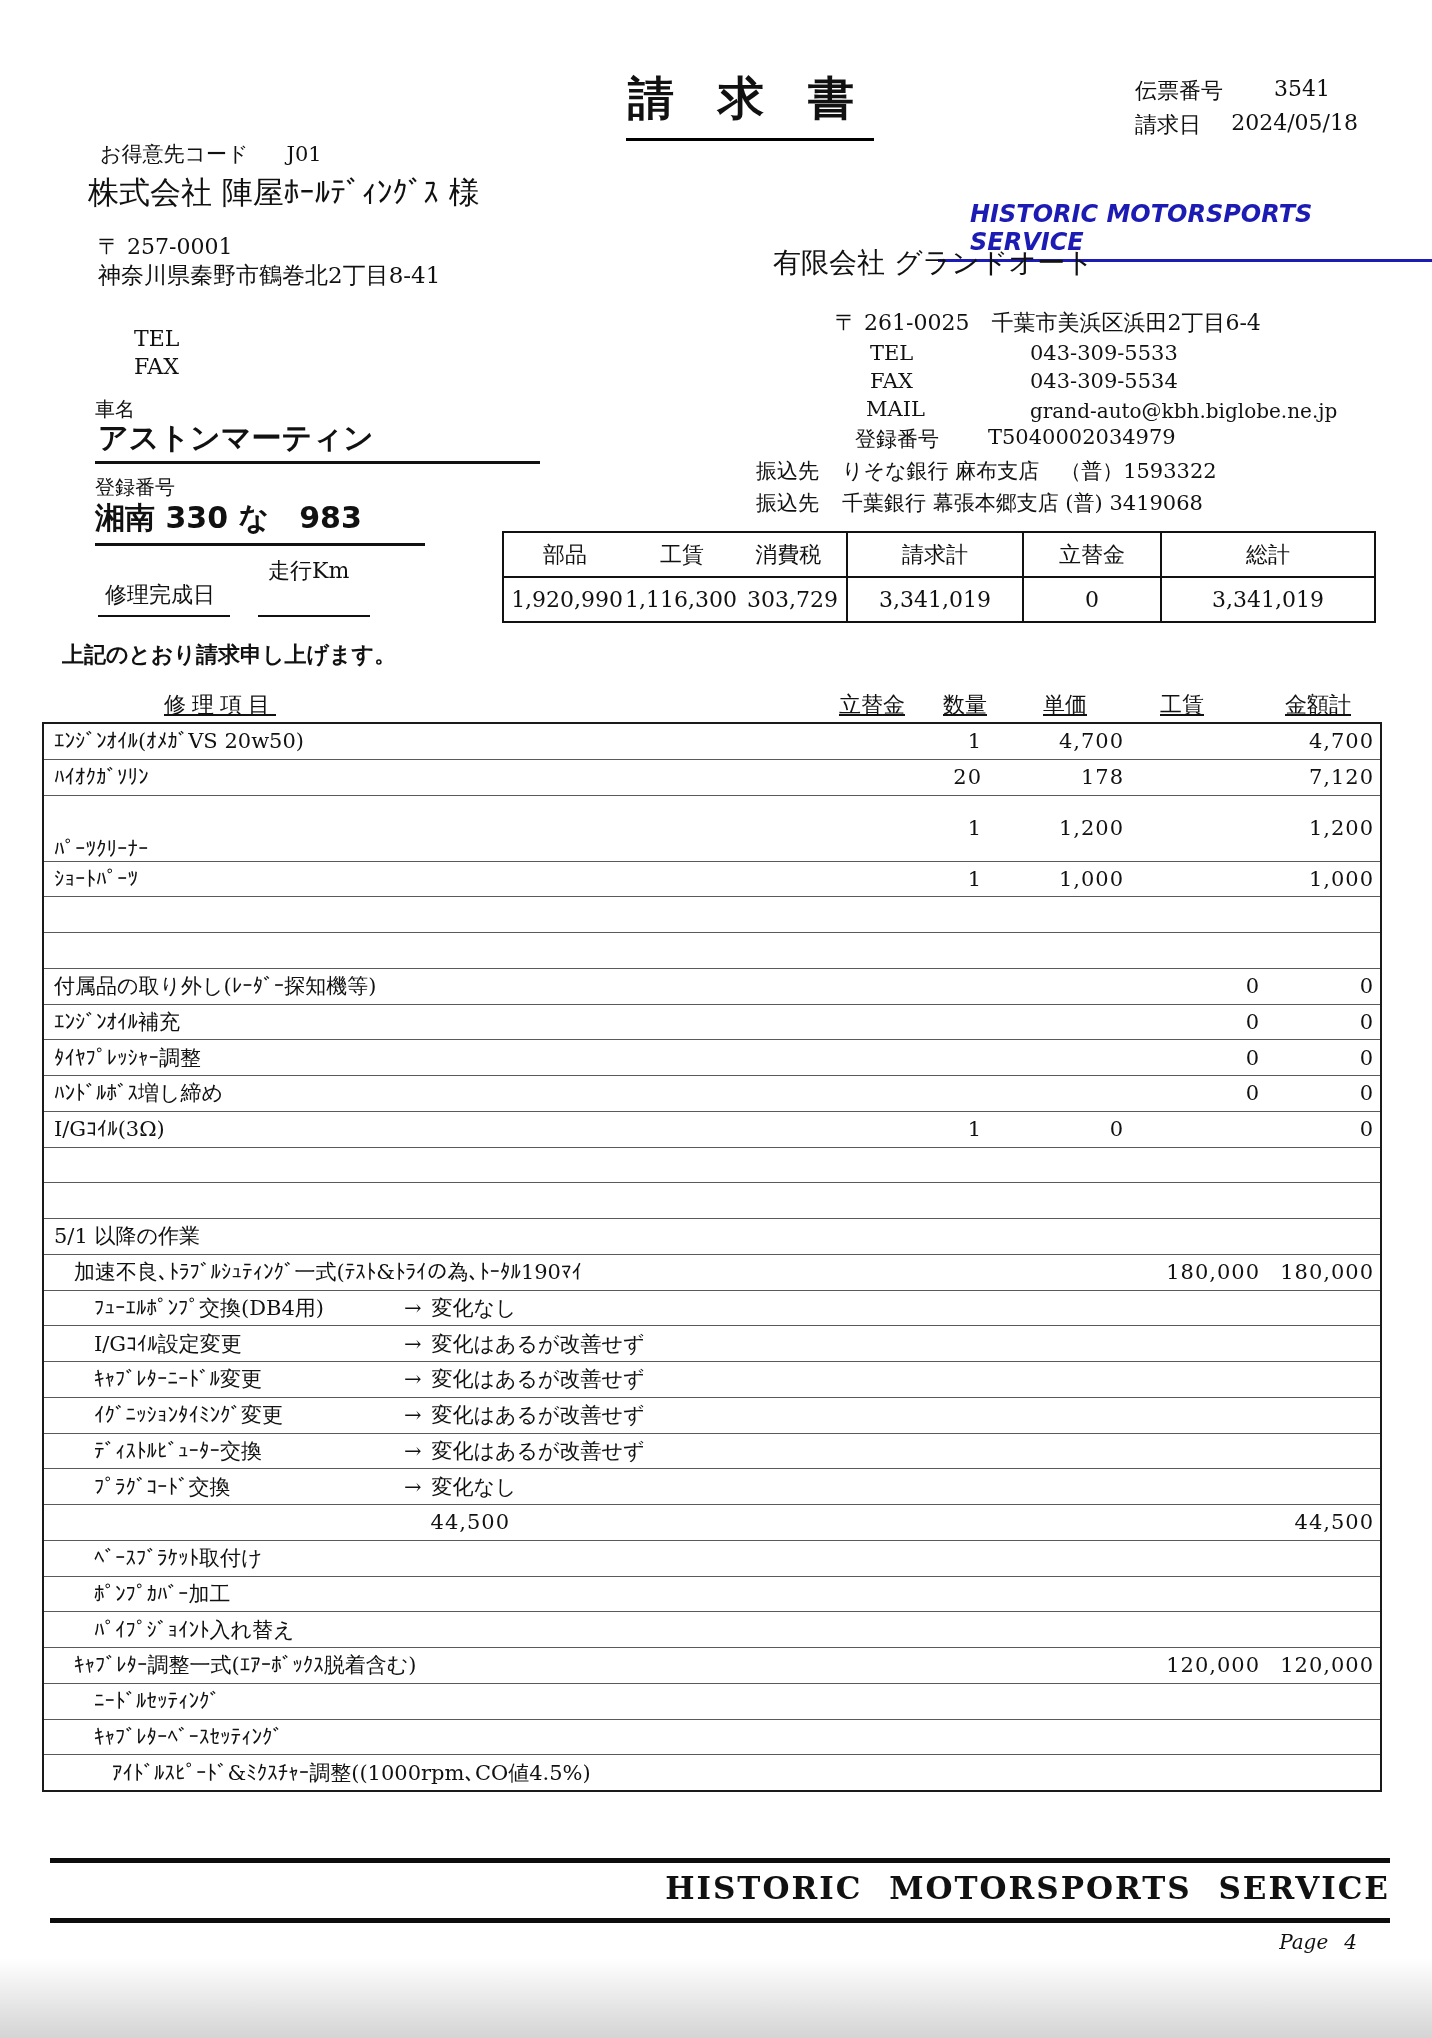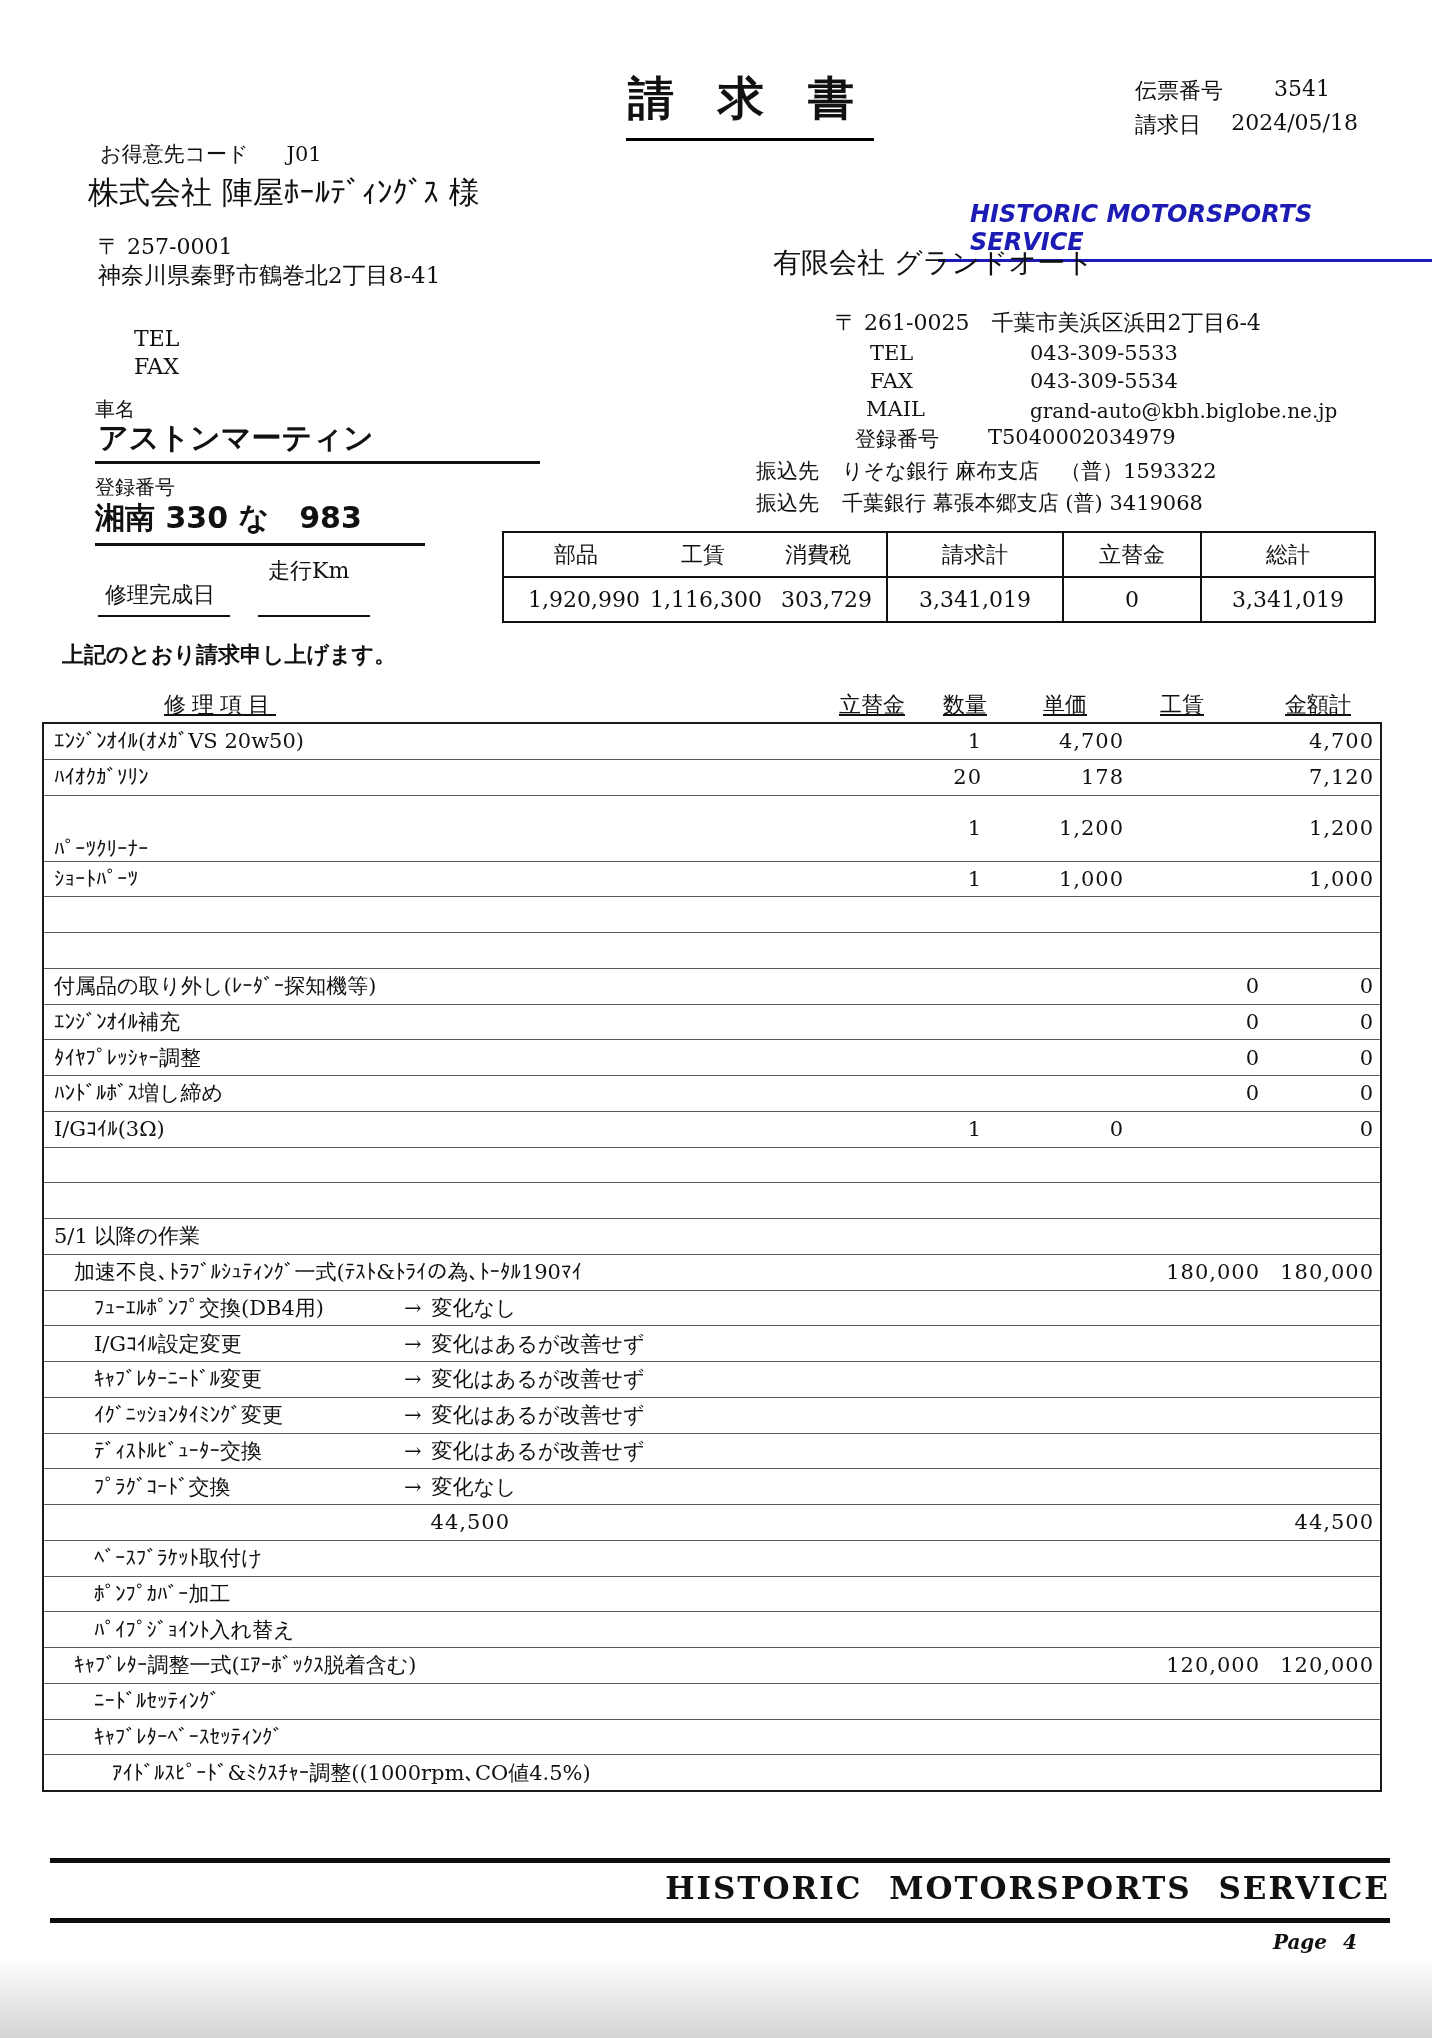--- a/index.html
+++ b/index.html
@@ -47,21 +47,21 @@
   .bank-label{font-size:21px;}
   .bank-value{font-size:21px;}
 
   
   .summary{left:502px;top:531px;width:874px;height:92px;border:2px solid #111;
            display:flex;flex-direction:column;box-sizing:border-box;}
   .summary .s-row{display:flex;flex:1;}
   .summary .s-row.hdr{border-bottom:2px solid #111;}
   .summary .cell{box-sizing:border-box;display:flex;align-items:center;justify-content:center;
                  font-size:22px;}
-  .summary .c1{width:384px;border-right:2px solid #111;display:flex;align-items:center;}
+  .summary .c1{width:344px;border-right:2px solid #111;display:flex;align-items:center;}
   .summary .c2{width:176px;border-right:2px solid #111;}
   .summary .c3{width:138px;border-right:2px solid #111;}
   .summary .c4{flex:1;}
   .summary .sub{display:inline-block;box-sizing:border-box;font-size:22px;}
   .summary .sub.h{text-align:center;}
   .summary .sub.n{text-align:right;}
   .summary .w1{width:132px;}
   .summary .w2{width:122px;}
   .summary .w3{width:116px;padding-right:8px;}
   .summary .sub.n.w1{padding-right:2px;}
@@ -93,21 +93,21 @@
   .c-amt{flex:1;padding-right:6px;}
   .sub-label{display:inline-block;width:310px;}
   .arrow{display:inline-block;margin-right:10px;}
 
   
   .bar{left:50px;width:1340px;height:5px;background:#0d0d0d;}
   .bar1{top:1858px;}
   .bar2{top:1918px;}
   .footer-brand{left:42px;top:1870px;width:1348px;text-align:right;font-size:31px;font-weight:bold;
                 letter-spacing:2px;word-spacing:14px;font-family:"DejaVu Serif","Liberation Serif",serif;}
-  .footer-page{left:42px;top:1930px;width:1315px;text-align:right;font-size:20px;font-style:italic;font-weight:bold;}
+  .footer-page{left:42px;top:1930px;width:1315px;text-align:right;font-size:20px;font-style:italic;}
   .footer-page .num{margin-left:16px;}
   .bottom-shade{left:0;top:1958px;width:1432px;height:80px;
                 background:linear-gradient(to bottom, rgba(0,0,0,0), rgba(0,0,0,0.17));}
 </style>
 </head>
 <body>
 
 <div class="page">
 
   <div class="abs doc-title">請 求 書</div>

